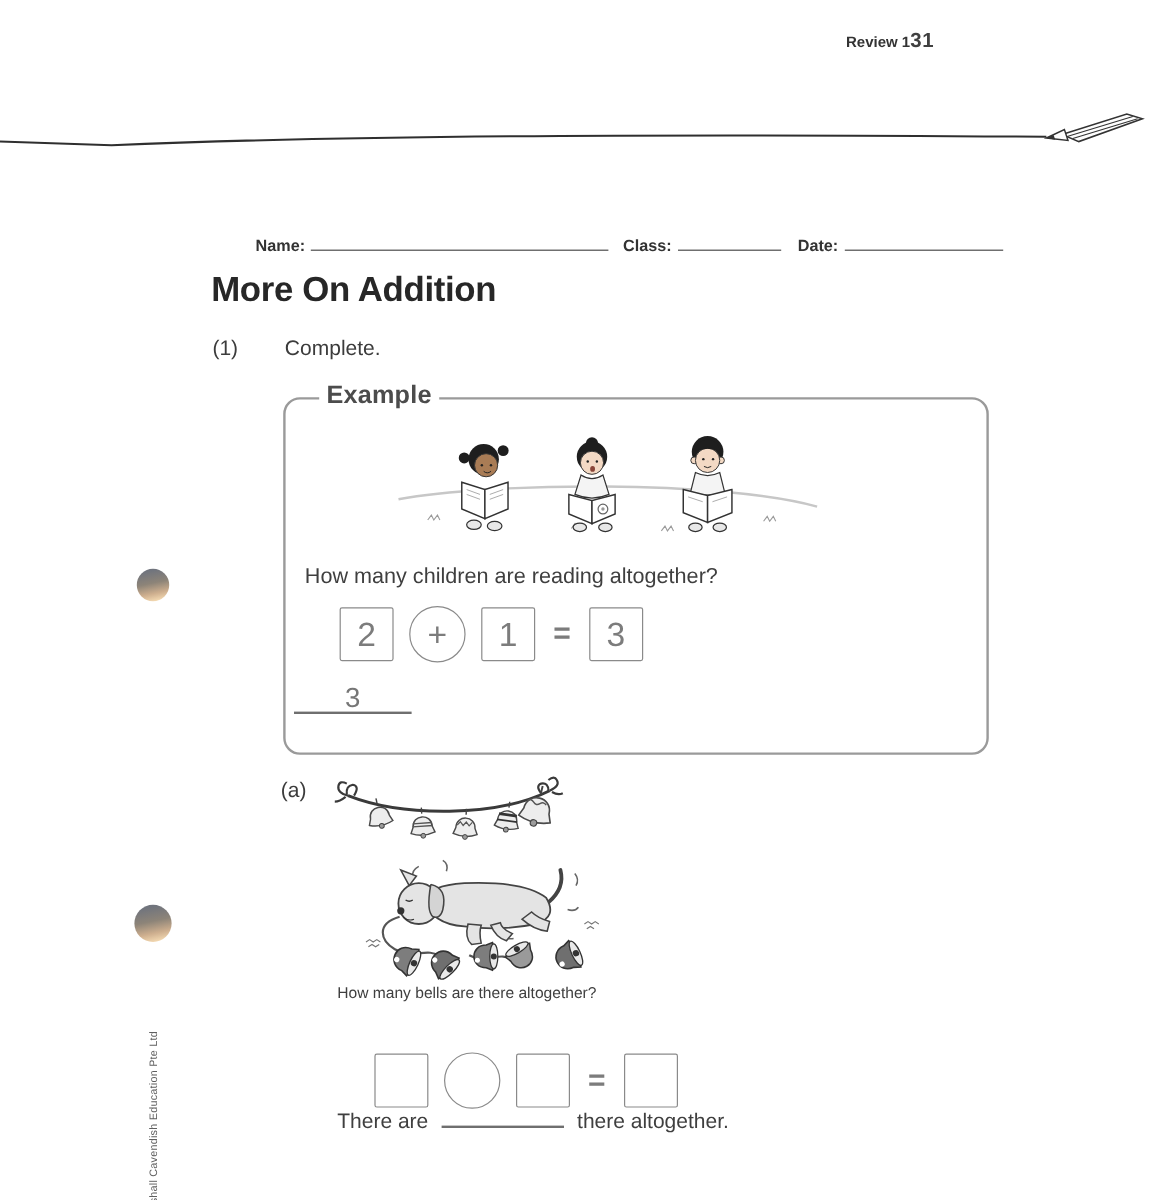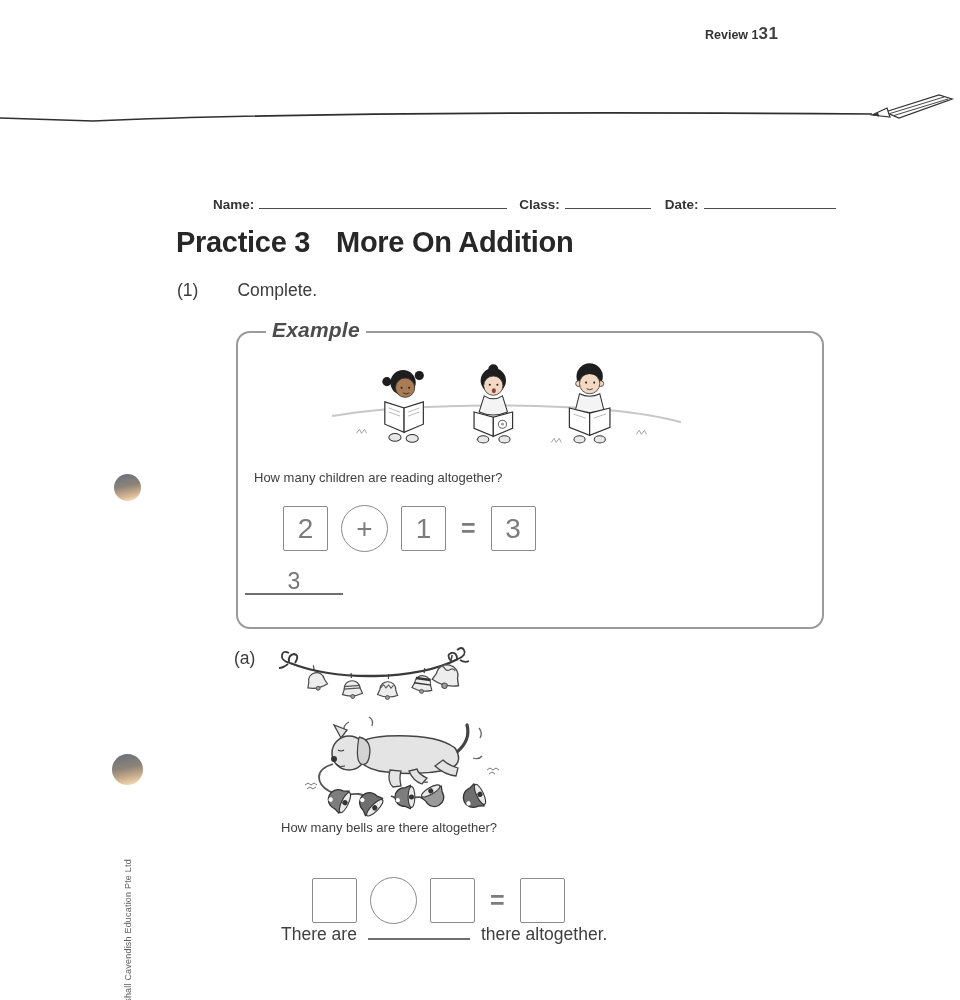--- a/index.html
+++ b/index.html
@@ -39,24 +39,24 @@
   
   .q-intro{position:absolute;top:280px;left:177px;display:flex;gap:39px;font-size:17.5px;color:#3c3c3c;}
   
   .example-box{
     position:absolute;top:331px;left:236px;width:584px;height:294px;
     border:2px solid #9a9a9a;border-radius:14px;
   }
   .example-label{
     position:absolute;top:-15px;left:28px;
     background:#fff;padding:0 6px;
-    font-size:21px;font-weight:700;color:#4c4c4c;letter-spacing:.2px;font-style:italic;
+    font-size:21px;font-weight:700;color:#4c4c4c;letter-spacing:.2px;
   }
   .children-art{position:absolute;top:26px;left:88px;width:360px;height:102px;}
-  .ex-question{position:absolute;top:137px;left:16px;font-size:13px;color:#3f3f3f;}
+  .ex-question{position:absolute;top:137px;left:16px;font-size:18px;color:#3f3f3f;}
   
   .equation-row{position:absolute;display:flex;align-items:center;}
   .eq-ex{top:505px;left:283px;gap:13px;}
   .eq-a{top:877px;left:312px;gap:13px;}
   .num-box{
     width:43px;height:43px;border:1.6px solid #8a8a8a;border-radius:2px;
     display:flex;align-items:center;justify-content:center;
     font-size:28px;color:#7c7c7c;background:#fff;
   }
   .op-circle{
@@ -119,21 +119,20 @@
   <div class="form-row">
     <span>Name:</span>
     <span class="write-line nm-line"></span>
     <span>Class:</span>
     <span class="write-line cl-line"></span>
     <span>Date:</span>
     <span class="write-line dt-line"></span>
   </div>
 
   <div class="practice-title">
-    <span>Practice 3</span>
     <span>More On Addition</span>
   </div>
 
   <div class="q-intro">
     <span>(1)</span>
     <span>Complete.</span>
   </div>
 
   <div class="example-box">
     <span class="example-label">Example</span>

